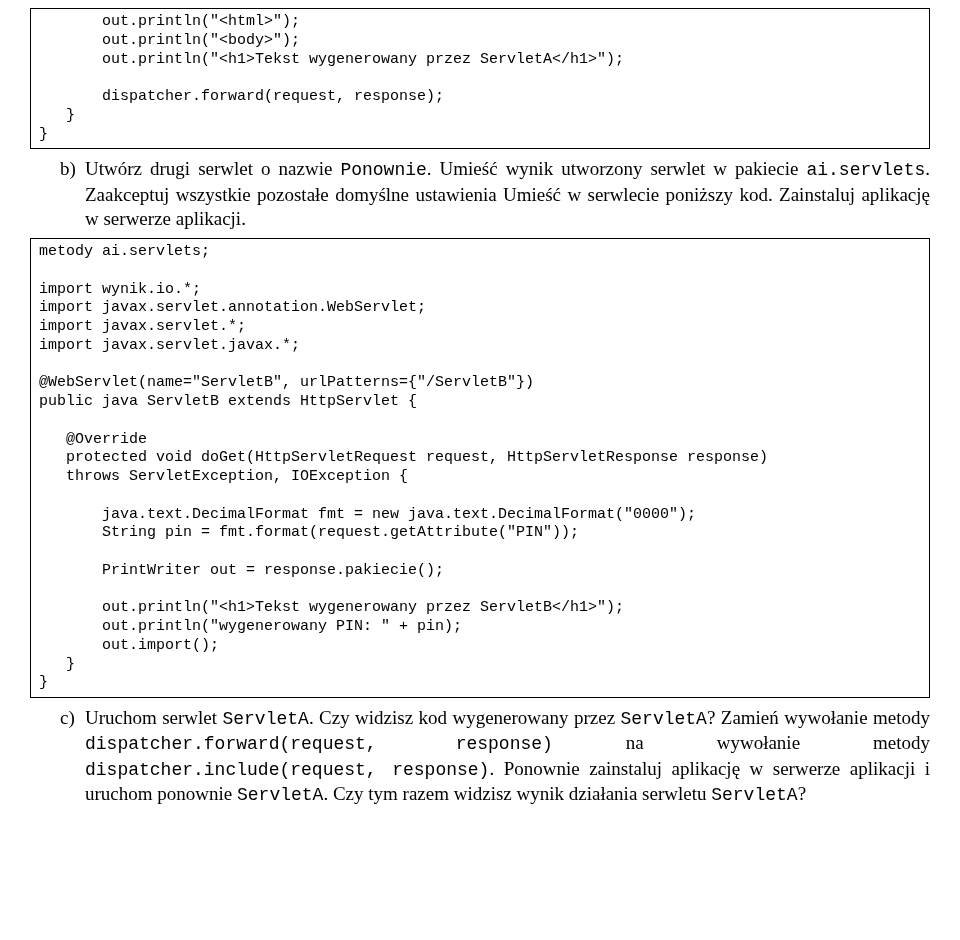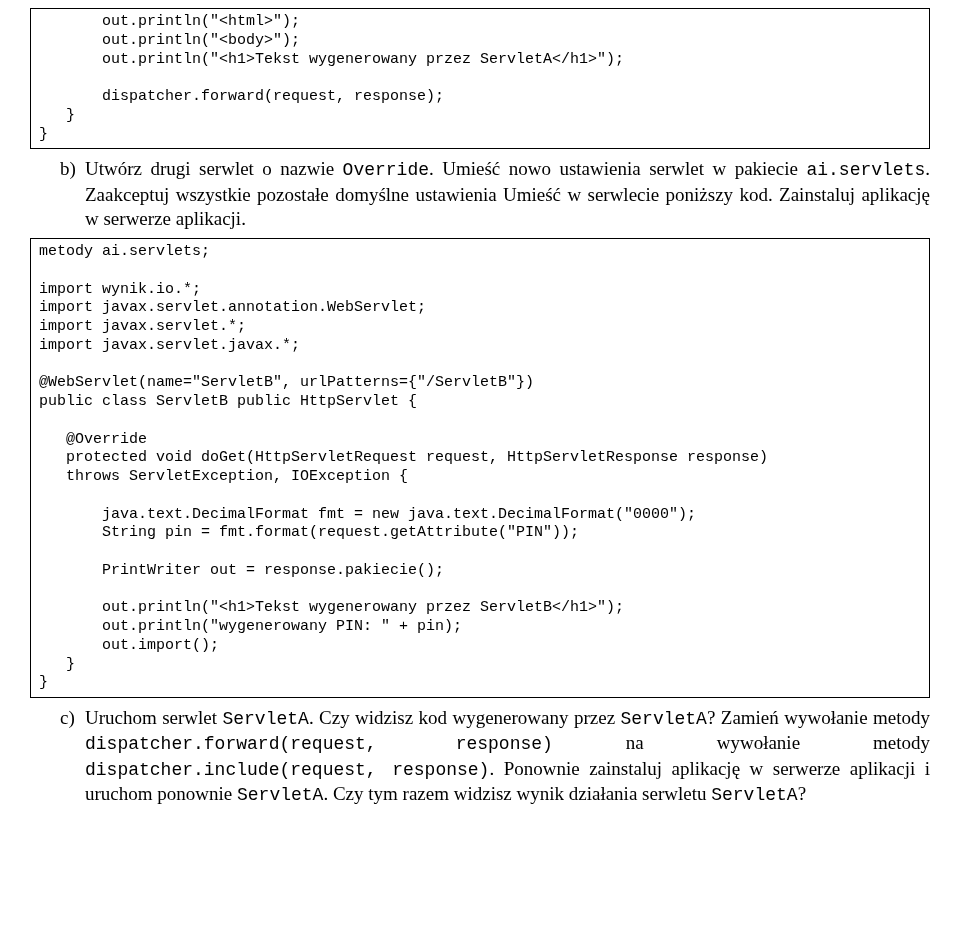--- a/index.html
+++ b/index.html
@@ -49,32 +49,32 @@
 
   <div class="code-box"><span>       out.println("&lt;html&gt;");</span>
 <span>       out.println("&lt;body&gt;");</span>
 <span>       out.println("&lt;h1&gt;Tekst wygenerowany przez ServletA&lt;/h1&gt;");</span>
 <span></span>
 <span class="bold">       dispatcher.forward(request, response);</span>
 <span>   }</span>
 <span>}</span></div>
 
   <div class="list-item">
-    <span class="marker">b)</span><span>Utwórz drugi serwlet o nazwie </span><span class="mono">Override</span><span>. Umieść nowo ustawienia serwlet w pakiecie </span><span class="mono">ai.servlets</span><span>. Zaakceptuj wszystkie pozostałe domyślne ustawienia Umieść w serwlecie poniższy kod. Zainstaluj aplikację w serwerze aplikacji.</span>
+    <span class="marker">b)</span><span>Utwórz drugi serwlet o nazwie </span><span class="mono">Ponownie</span><span>. Umieść wynik utworzony serwlet w pakiecie </span><span class="mono">ai.servlets</span><span>. Zaakceptuj wszystkie pozostałe domyślne ustawienia Umieść w serwlecie poniższy kod. Zainstaluj aplikację w serwerze aplikacji.</span>
   </div>
 
   <div class="code-box"><span>metody ai.servlets;</span>
 <span></span>
 <span>import wynik.io.*;</span>
 <span>import javax.servlet.annotation.WebServlet;</span>
 <span>import javax.servlet.*;</span>
 <span>import javax.servlet.javax.*;</span>
 <span></span>
 <span>@WebServlet(name="ServletB", urlPatterns={"/ServletB"})</span>
-<span>public class ServletB public HttpServlet {</span>
+<span>public java ServletB extends HttpServlet {</span>
 <span></span>
 <span>   @Override</span>
 <span>   protected void doGet(HttpServletRequest request, HttpServletResponse response)</span>
 <span>   throws ServletException, IOException {</span>
 <span></span>
 <span>       java.text.DecimalFormat fmt = new java.text.DecimalFormat("0000");</span>
 <span class="bold">       String pin = fmt.format(request.getAttribute("PIN"));</span>
 <span></span>
 <span>       PrintWriter out = response.pakiecie();</span>
 <span></span>

